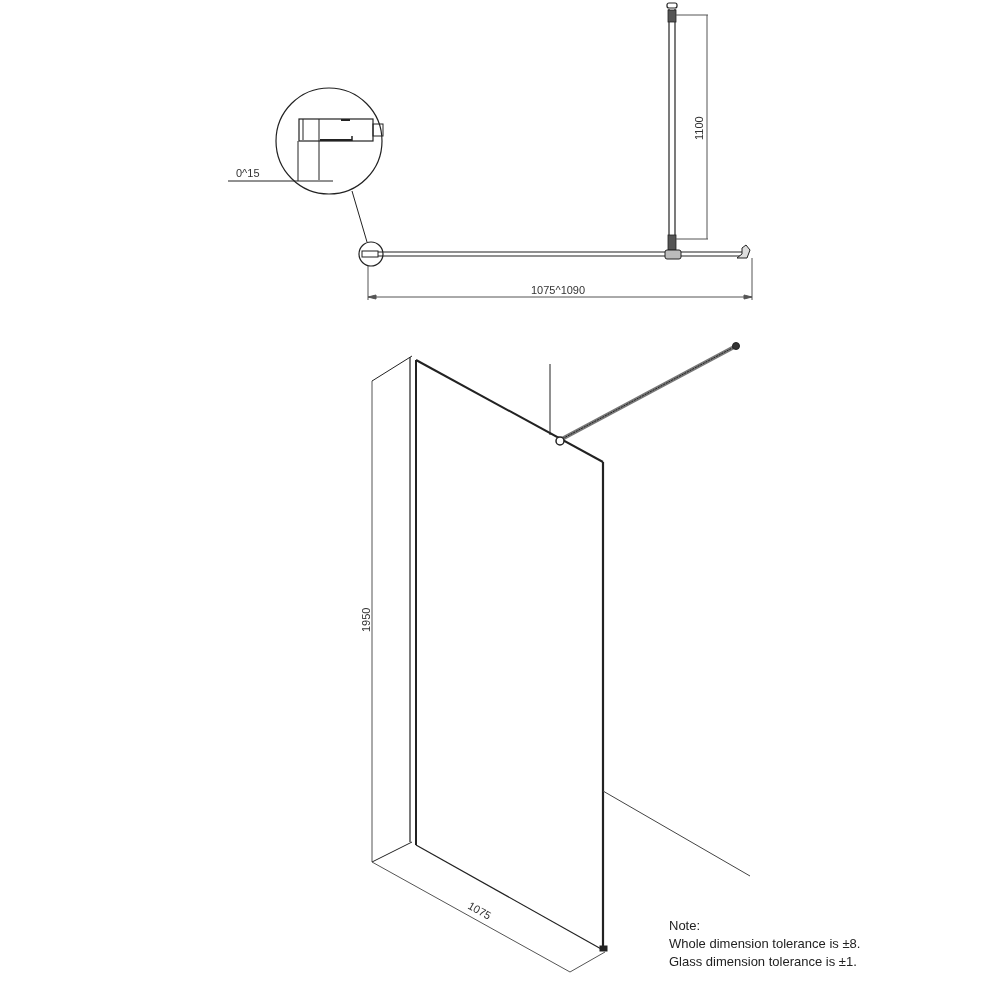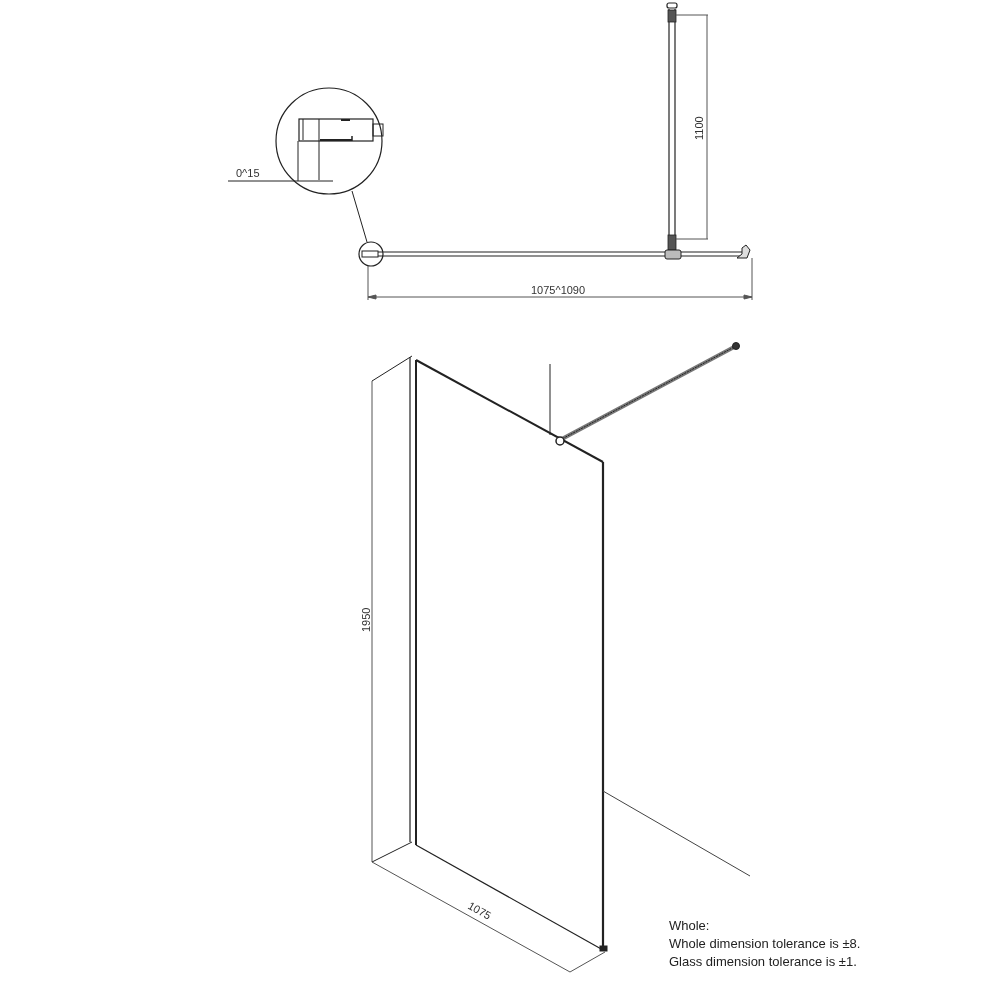--- a/index.html
+++ b/index.html
@@ -93,16 +93,16 @@
     <line x1="603" y1="791" x2="750" y2="876" stroke="#444" stroke-width="1"></line>
 
     <rect x="600" y="946" width="7" height="5" fill="#222"></rect>
   </g>
 
   <text class="dim-text" x="0" y="0" transform="translate(370,632) rotate(-90)">1950</text>
   <text class="dim-text" x="0" y="0" transform="translate(467,908) rotate(29)">1075</text>
 </svg>
 
 <div class="note">
-  <div>Whole:</div>
+  <div>Note:</div>
   <div>Whole dimension tolerance is ±8.</div>
   <div>Glass dimension tolerance is ±1.</div>
 </div>
 
 </body></html>

